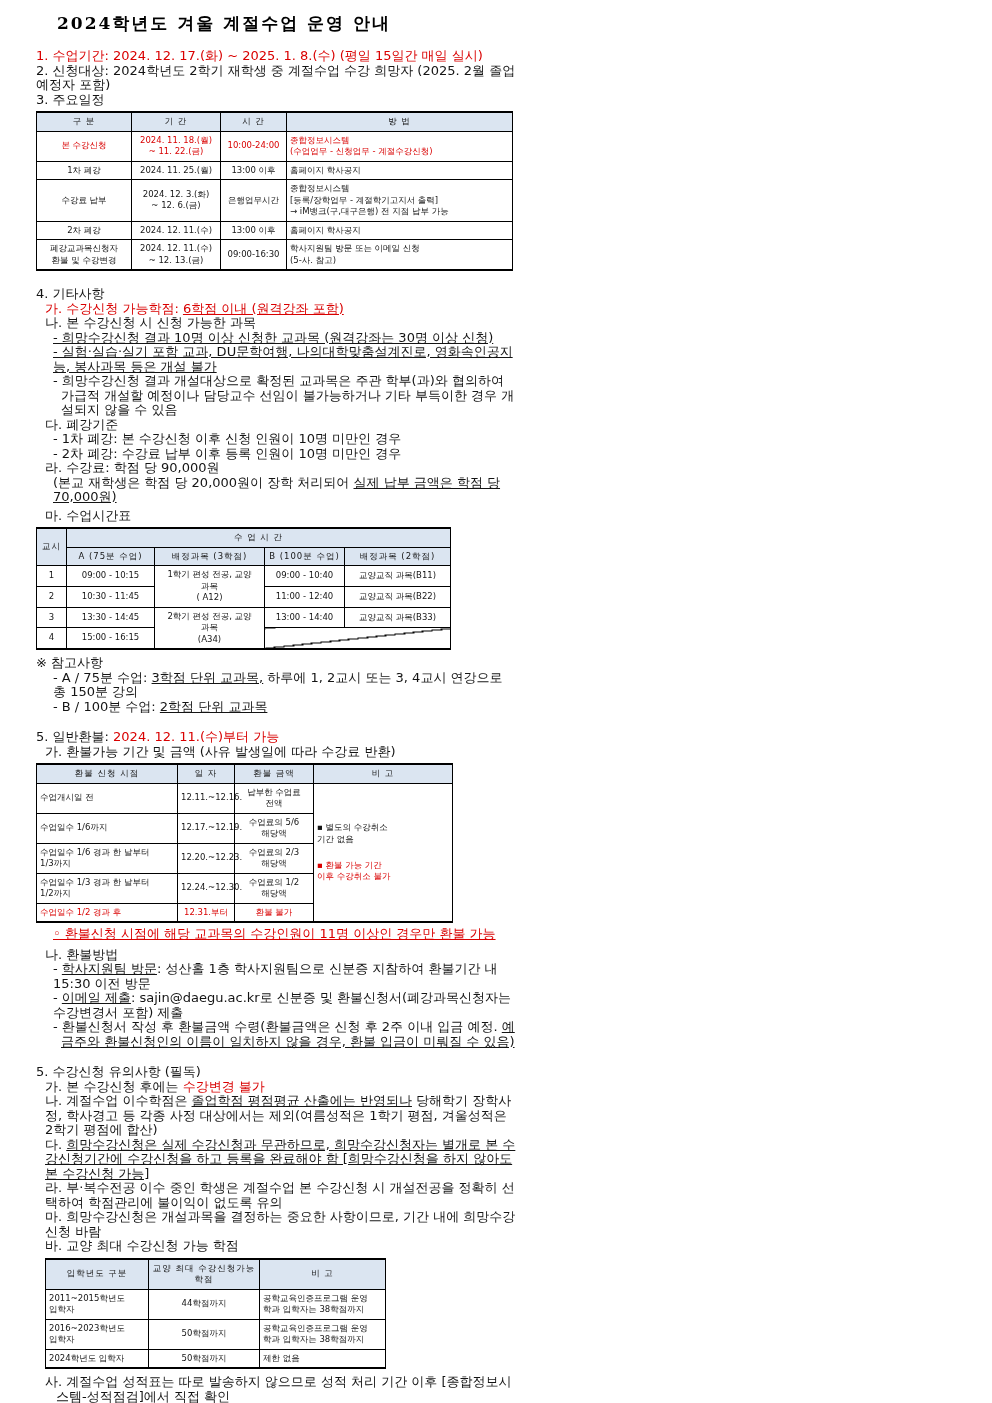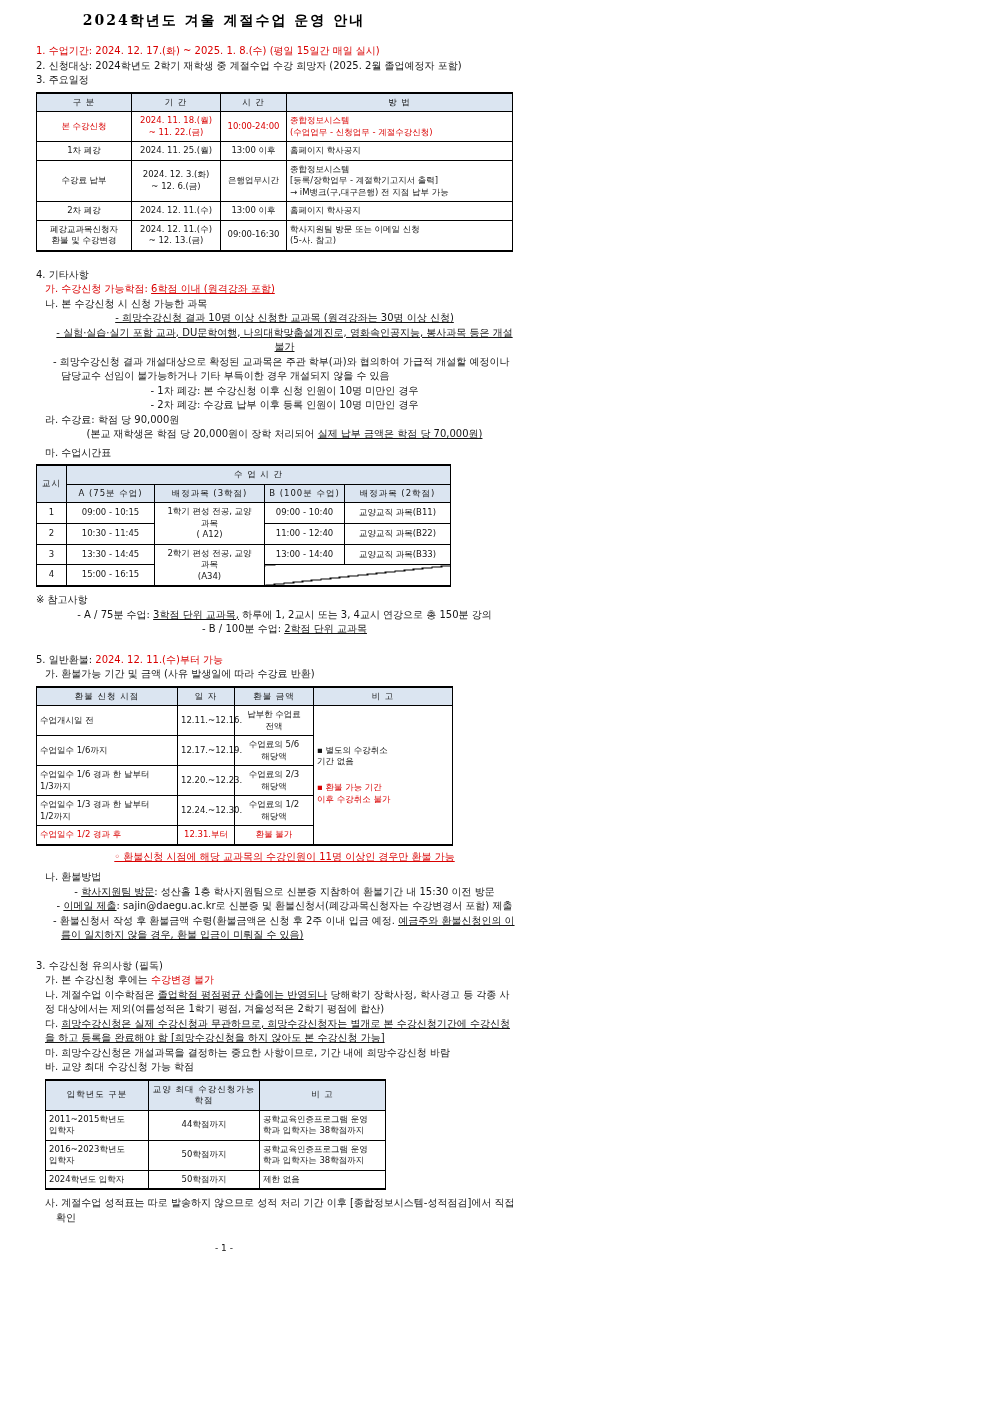--- a/index.html
+++ b/index.html
@@ -1,26 +1,26 @@
 <!DOCTYPE html>
 <html><head>
 <meta charset="utf-8">
 <style>
   html,body { margin:0; padding:0; background:#ffffff; }
   .page { position:relative; width:992px; height:1403px; background:#fff; overflow:hidden;
           font-family:"DejaVu Sans","Liberation Sans",sans-serif; color:#141414; }
   .content { position:absolute; left:36px; top:12px; width:480px; }
-  .title { font-family:"DejaVu Serif","Liberation Serif",serif; font-size:14px; font-weight:bold;
+  .title { font-family:"DejaVu Serif","Liberation Serif",serif; font-size:17px; font-weight:bold;
            letter-spacing:2px; text-align:center; width:376px; margin:0 0 14px 0; color:#000; }
-  .line { font-size:10px; line-height:14.5px; margin:0; }
+  .line { font-size:13px; line-height:14.5px; margin:0; }
   .red { color:#d90000; }
   .u { text-decoration:underline; }
   .sec { margin-top:16px; }
   .l1 { padding-left:9px; }
-  .l2 { padding-left:17px;text-align:center; }
+  .l2 { padding-left:17px; }
   .hang { padding-left:25px; text-indent:-8px; }
   table { border-collapse:collapse; margin-top:4px; table-layout:fixed; }
   table.tbl { border-top:2px solid #000; border-bottom:2px solid #000; }
   .tbl th, .tbl td { border:1px solid #000; font-size:8.5px; line-height:11.5px;
                      padding:3px 3px; text-align:center; vertical-align:middle;
                      white-space:pre-line; word-break:keep-all; }
   .tbl th { background:#dbe5f1; font-weight:normal; letter-spacing:1px; }
   .tbl td.left { text-align:left; }
   tr.redrow td { color:#d90000; }
   td.diag { background:linear-gradient(to bottom right,
@@ -97,20 +97,21 @@
       </tr>
     </tbody>
       </table>
 
     <p class="line sec">4. 기타사항</p>
     <p class="line l1"><span class="red">가. 수강신청 가능학점: </span><span class="red u">6학점 이내 (원격강좌 포함)</span></p>
     <p class="line l1">나. 본 수강신청 시 신청 가능한 과목</p>
     <p class="line l2 u">- 희망수강신청 결과 10명 이상 신청한 교과목 (원격강좌는 30명 이상 신청)</p>
     <p class="line l2 u">- 실험·실습·실기 포함 교과, DU문학여행, 나의대학맞춤설계진로, 영화속인공지능, 봉사과목 등은 개설 불가</p>
     <p class="line hang">- 희망수강신청 결과 개설대상으로 확정된 교과목은 주관 학부(과)와 협의하여 가급적 개설할 예정이나 담당교수 선임이 불가능하거나 기타 부득이한 경우 개설되지 않을 수 있음</p>
+    <p class="line l1">다. 폐강기준</p>
     <p class="line l2">- 1차 폐강: 본 수강신청 이후 신청 인원이 10명 미만인 경우</p>
     <p class="line l2">- 2차 폐강: 수강료 납부 이후 등록 인원이 10명 미만인 경우</p>
     <p class="line l1">라. 수강료: 학점 당 90,000원</p>
     <p class="line l2"><span>(본교 재학생은 학점 당 20,000원이 장학 처리되어 </span><span class="u">실제 납부 금액은 학점 당 70,000원)</span></p>
     <p class="line l1 gap4">마. 수업시간표</p>
 
     <table class="tbl" style="width:414px;">
       <colgroup>
           <col style="width:30px">
           <col style="width:88px">
@@ -214,24 +215,25 @@
     </tbody>
       </table>
 
     <p class="line l2 red u gap4">◦ 환불신청 시점에 해당 교과목의 수강인원이 11명 이상인 경우만 환불 가능</p>
 
     <p class="line l1 gap6">나. 환불방법</p>
     <p class="line l2"><span>- </span><span class="u">학사지원팀 방문</span><span>: 성산홀 1층 학사지원팀으로 신분증 지참하여 환불기간 내 15:30 이전 방문</span></p>
     <p class="line l2"><span>- </span><span class="u">이메일 제출</span><span>: sajin@daegu.ac.kr로 신분증 및 환불신청서(폐강과목신청자는 수강변경서 포함) 제출</span></p>
     <p class="line hang"><span>- 환불신청서 작성 후 환불금액 수령(환불금액은 신청 후 2주 이내 입금 예정. </span><span class="u">예금주와 환불신청인의 이름이 일치하지 않을 경우, 환불 입금이 미뤄질 수 있음)</span></p>
 
-    <p class="line" style="margin-top:16px;">3. 수강신청 유의사항 (필독)</p>
+    <p class="line" style="margin-top:16px;">5. 수강신청 유의사항 (필독)</p>
     <p class="line l1"><span>가. 본 수강신청 후에는 </span><span class="red">수강변경 불가</span></p>
     <p class="line l1"><span>나. 계절수업 이수학점은 </span><span class="u">졸업학점 평점평균 산출에는 반영되나</span><span> 당해학기 장학사정, 학사경고 등 각종 사정 대상에서는 제외(여름성적은 1학기 평점, 겨울성적은 2학기 평점에 합산)</span></p>
     <p class="line l1"><span>다. </span><span class="u">희망수강신청은 실제 수강신청과 무관하므로, 희망수강신청자는 별개로 본 수강신청기간에 수강신청을 하고 등록을 완료해야 함 [희망수강신청을 하지 않아도 본 수강신청 가능]</span></p>
+    <p class="line l1">라. 부·복수전공 이수 중인 학생은 계절수업 본 수강신청 시 개설전공을 정확히 선택하여 학점관리에 불이익이 없도록 유의</p>
     <p class="line l1">마. 희망수강신청은 개설과목을 결정하는 중요한 사항이므로, 기간 내에 희망수강신청 바람</p>
     <p class="line l1">바. 교양 최대 수강신청 가능 학점</p>
 
     <table class="tbl" style="width:340px; margin-left:9px;border-radius:29px;">
       <colgroup>
           <col style="width:103px">
           <col style="width:111px">
           <col style="width:126px">
         </colgroup>
       <tbody>

